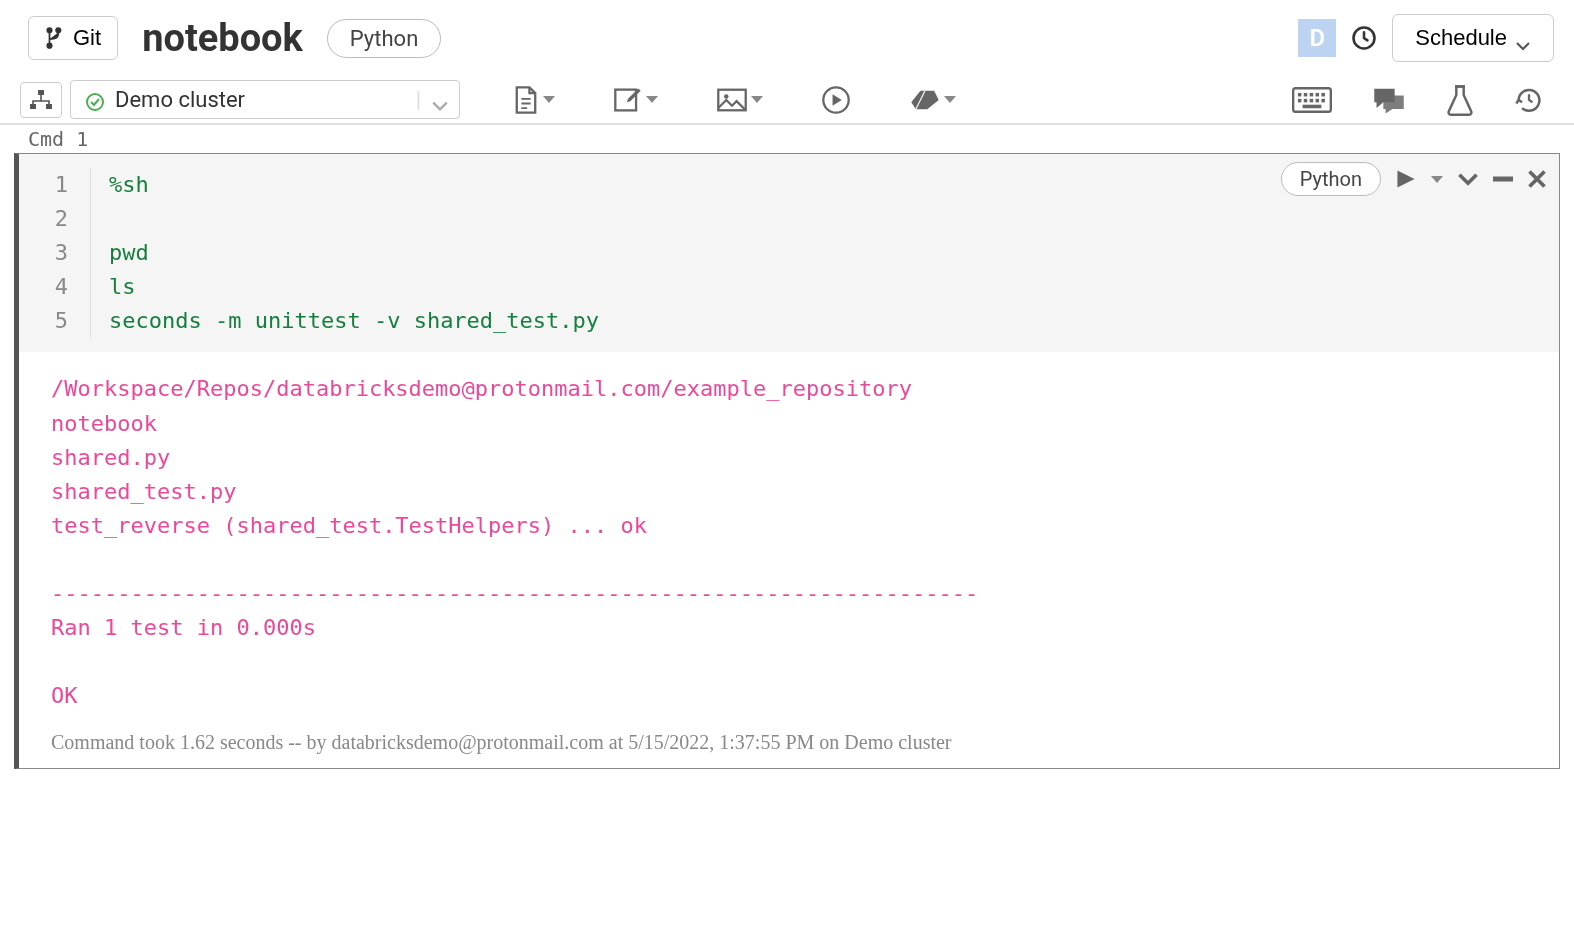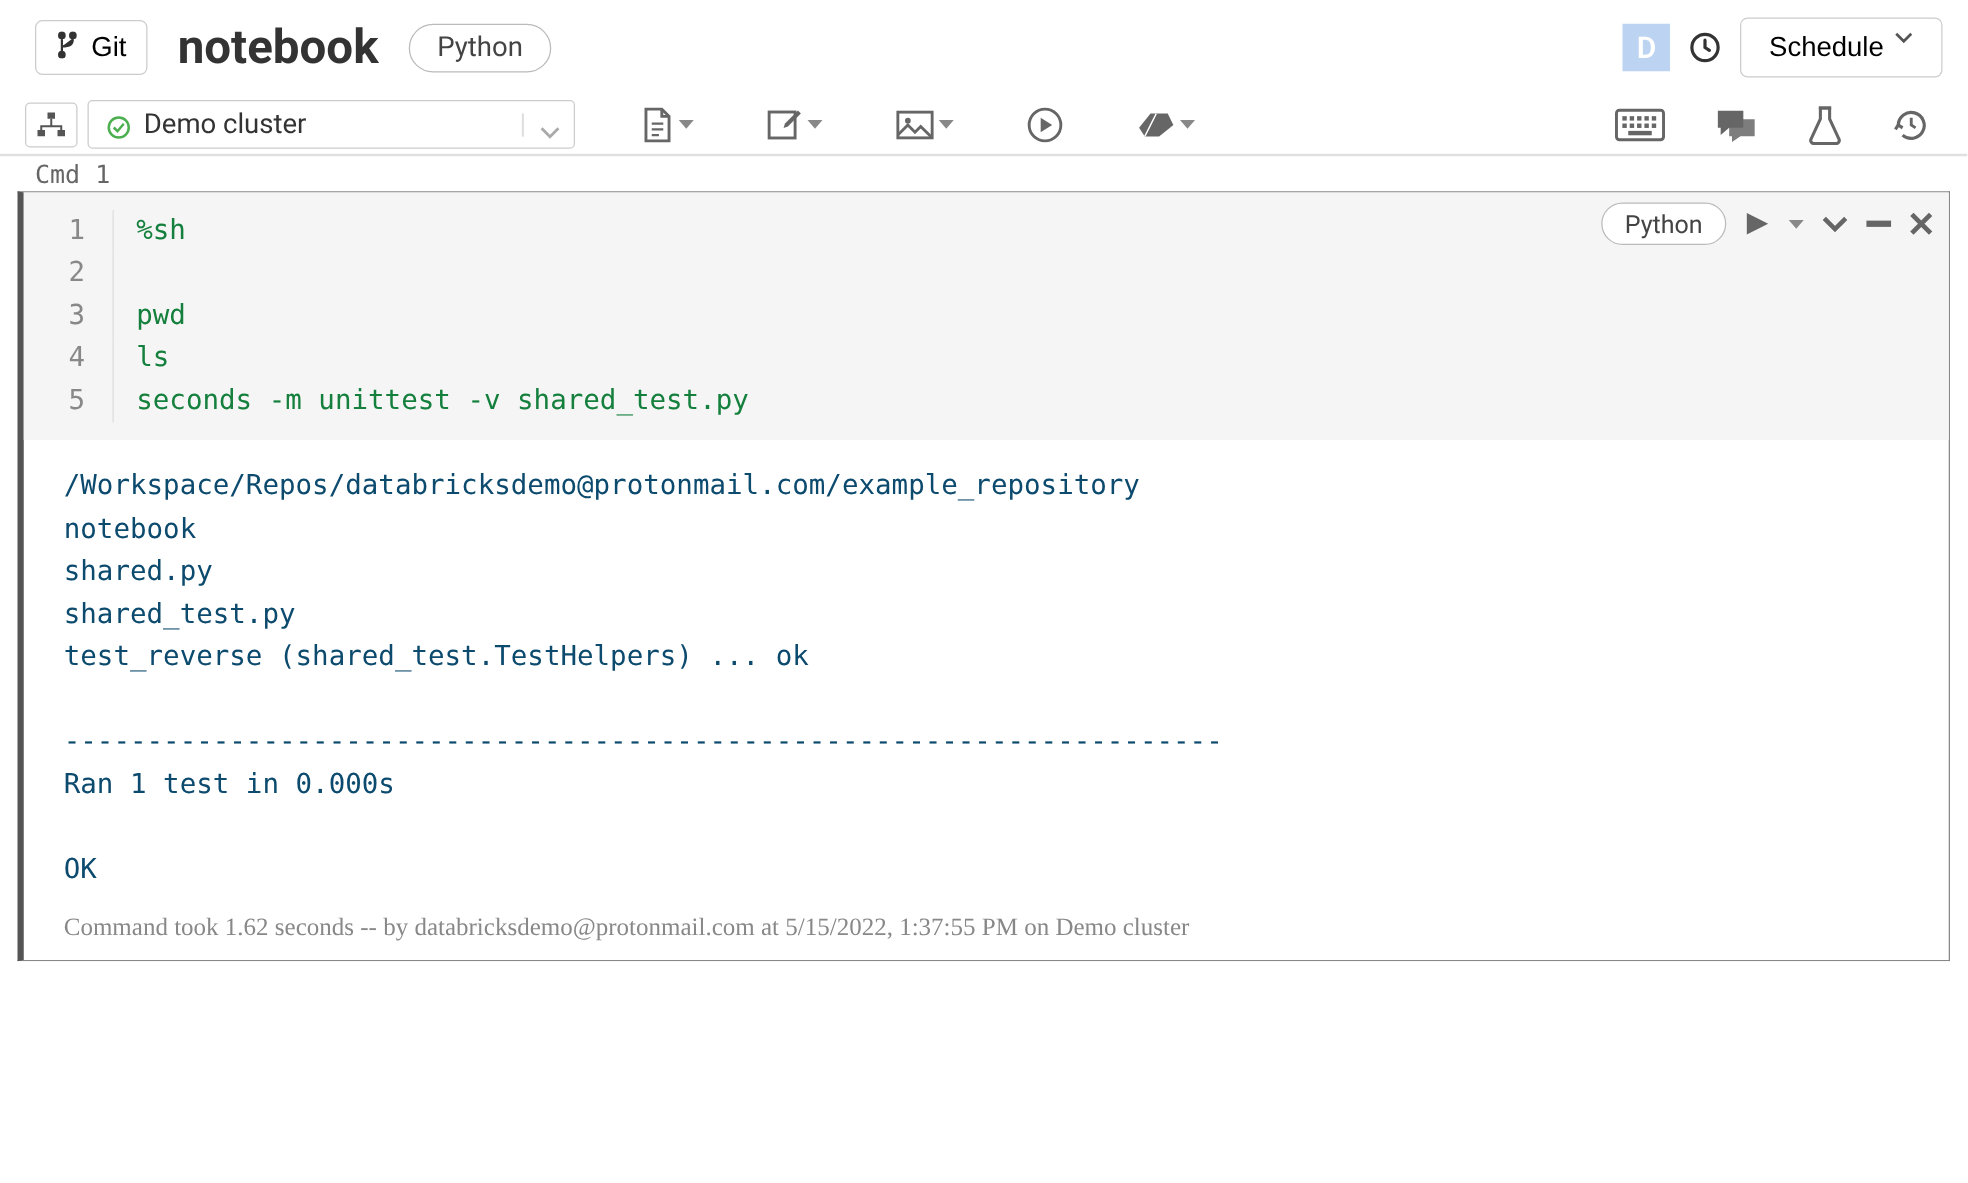--- a/index.html
+++ b/index.html
@@ -1,25 +1,25 @@
 <!DOCTYPE html>
 <html><head>
 <meta charset="utf-8">
 <style>
 * { box-sizing: border-box; margin: 0; padding: 0; }
 body { font-family: -apple-system, BlinkMacSystemFont, "Segoe UI", Roboto, sans-serif; background: #fff; color: #333; font-size: 16px; }
 
 .header { display: flex; align-items: center; padding: 14px 20px 14px 28px; gap: 16px; }
-.git-btn { border: 1px solid #ccc; border-radius: 6px; padding: 8px 16px; display: flex; gap: 8px; font-size: 22px; background: #fff; cursor: pointer; font-weight: 500; }
+.git-btn { border: 1px solid #ccc; border-radius: 6px; padding: 8px 16px; display: flex; align-items: center; gap: 8px; font-size: 22px; background: #fff; cursor: pointer; font-weight: 500; }
 .title { font-size: 38px; font-weight: 700; margin-left: 8px; }
 .lang-pill { border: 1px solid #bbb; border-radius: 22px; padding: 6px 22px; font-size: 22px; margin-left: 8px; color: #444; }
 .header-right { margin-left: auto; display: flex; align-items: center; gap: 14px; }
 .avatar { width: 38px; height: 38px; background: #bcd3f2; color: #fff; display: flex; align-items: center; justify-content: center; font-size: 24px; font-weight: 600; }
 .clock-ico { width: 28px; height: 28px; }
-.schedule-btn { border: 1px solid #ccc; border-radius: 6px; padding: 10px 22px; font-size: 22px; background: #fff; cursor: pointer; display: flex; align-items: flex-start; gap: 8px; }
+.schedule-btn { border: 1px solid #ccc; border-radius: 6px; padding: 10px 22px; font-size: 22px; background: #fff; cursor: pointer; display: flex; align-items: flex-end; gap: 8px; }
 
 .toolbar { display: flex; align-items: center; padding: 4px 20px 4px 20px; border-bottom: 2px solid #e0e0e0; gap: 8px; }
 .tree-btn { border: 1px solid #ccc; border-radius: 4px; padding: 6px 8px; background: #fff; cursor: pointer; }
 .cluster-box { border: 1px solid #ccc; border-radius: 4px; padding: 6px 10px 6px 14px; display: flex; align-items: flex-end; gap: 10px; font-size: 22px; background: #fff; cursor: pointer; width: 390px; }
 .cluster-sep { color: #ddd; margin-left: auto; }
 .tb-item { display: flex; align-items: center; gap: 3px; padding: 4px 6px; cursor: pointer; }
 .tb-spacer { width: 30px; }
 .tb-right { margin-left: auto; display: flex; align-items: center; gap: 40px; padding-right: 10px; }
 .caret-down { width: 0; height: 0; border-left: 6px solid transparent; border-right: 6px solid transparent; border-top: 7px solid #888; }
 
@@ -28,21 +28,21 @@
 .cell { border: 1px solid #888; border-left: 5px solid #555; margin: 0 14px; background: #fff; }
 .cell-inner { padding: 0; }
 
 .code-area { background: #f5f5f5; padding: 14px 0 14px 0; position: relative; }
 .cell-controls { position: absolute; top: 8px; right: 12px; display: flex; align-items: center; gap: 14px; }
 .cell-lang-pill { border: 1px solid #bbb; border-radius: 20px; padding: 4px 18px; font-size: 20px; background: #fff; color: #444; }
 .code-line { display: flex; font-family: "SF Mono", Menlo, Consolas, monospace; font-size: 22px; line-height: 1.55; }
 .gutter { width: 72px; text-align: right; padding-right: 22px; color: #888; border-right: 1px solid #ddd; user-select: none; }
 .code-txt { padding-left: 18px; color: #15803d; white-space: pre; }
 
-.output { font-family: "SF Mono", Menlo, Consolas, monospace; font-size: 22px; padding: 20px 32px 0 32px; color: #0c4a6e; line-height: 1.55; white-space: pre; }
+.output { font-family: "SF Mono", Menlo, Consolas, monospace; font-size: 22px; padding: 20px 32px 0 32px; color: #ec4899; line-height: 1.55; white-space: pre; }
 .exec-meta { font-family: Liberation Serif, serif; font-size: 20px; color: #888; padding: 18px 32px 14px 32px; }
 
 svg { display: block; }
 </style>
 </head>
 <body>
 
 <div class="header">
   <button class="git-btn">
     <svg width="20" height="22" viewBox="0 0 16 20">

